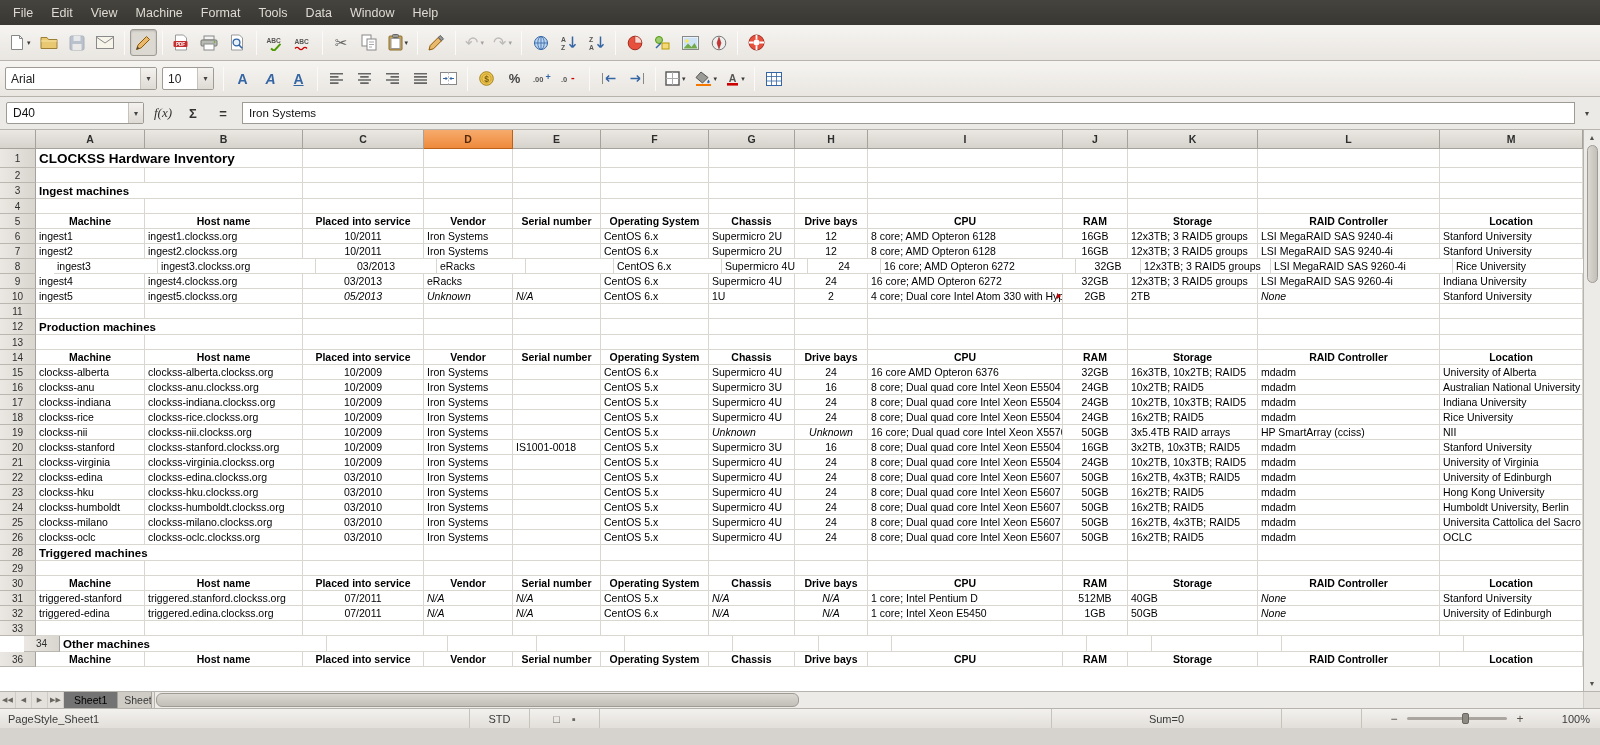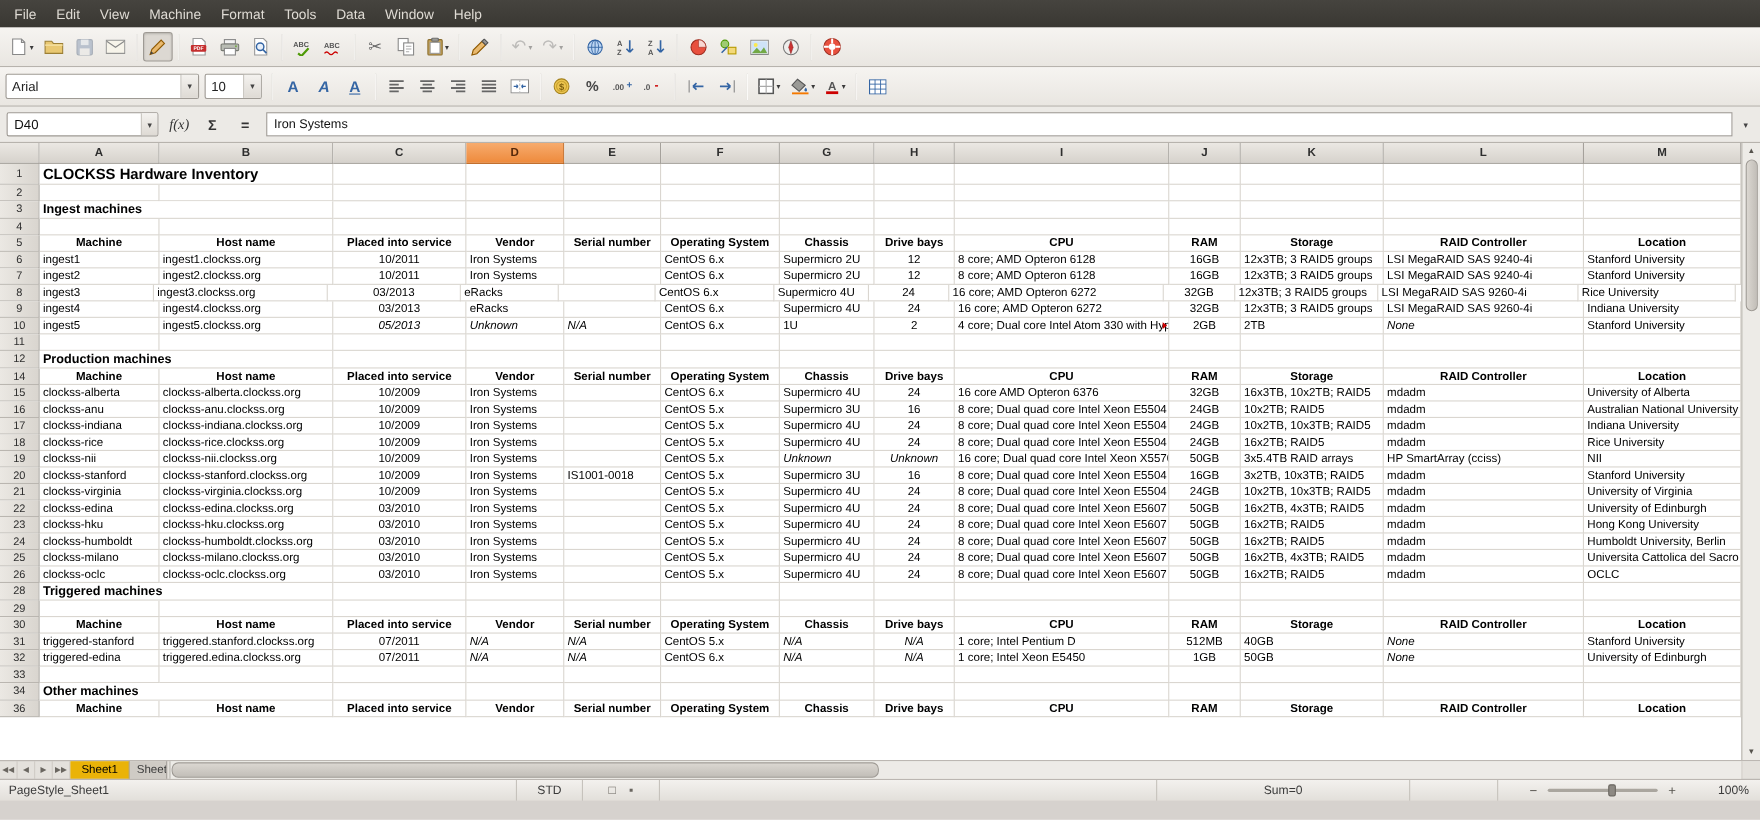--- a/index.html
+++ b/index.html
@@ -22,21 +22,21 @@
   .ic{display:inline-flex;align-items:center;justify-content:center;line-height:1}
   .ug{display:inline-block;line-height:1}
   .dcaret{font-size:7px;color:#3a3a3a;margin-left:2px}
   .tsep{width:1px;height:24px;background:#c3bfb9;border-right:1px solid #fbfaf8;margin:0 4px;flex:none}
 
   .combo{height:23px;background:#fff;border:1px solid #9e9a94;border-radius:2px;
     display:flex;align-items:center;justify-content:space-between;font-size:12px;color:#222;
     padding-left:5px;margin-right:4px}
   .combo .cbar{width:16px;height:100%;border-left:1px solid #c6c2bc;display:flex;align-items:center;
     justify-content:center;font-size:8px;color:#444;background:linear-gradient(#f4f2ef,#dedad4)}
-  .combo.fontname{width:176px}
+  .combo.fontname{width:152px}
   .combo.fontsize{width:52px}
   .btnrow{display:flex;align-items:center;gap:1px}
 
   
   .formulabar{height:33px;flex:none;background:#eceae6;border-bottom:1px solid #b7b3ad;
     display:flex;align-items:center;padding:0 6px;gap:5px}
   .namebox{width:138px;height:22px;background:#fff;border:1px solid #9e9a94;border-radius:2px;
     display:flex;align-items:center;justify-content:space-between;font-size:12px;padding-left:6px;color:#111}
   .namebox .cbar{width:15px;height:100%;border-left:1px solid #c6c2bc;display:flex;align-items:center;
     justify-content:center;font-size:8px;color:#444;background:linear-gradient(#f4f2ef,#dedad4)}
@@ -81,21 +81,21 @@
   .vspacer{flex:1}
 
   
   .sheetbar{height:17px;flex:none;background:#e4e1dc;border-top:1px solid #b7b3ad;
     display:flex;align-items:stretch;font-size:10.5px;color:#222}
   .tabnavbtn{width:16px;display:flex;align-items:center;justify-content:center;font-size:7px;
     color:#6a6660;border-right:1px solid #cfcbc5}
   .tabs{display:flex;align-items:stretch}
   .sheettab{padding:0 10px;display:flex;align-items:center;border-right:1px solid #a5a19b;
     background:#cfcbc5;color:#3a3a3a}
-  .sheettab.active{background:#eab308;color:#000}
+  .sheettab.active{background:#737373;color:#000}
   .sheettab.clipped{max-width:34px;overflow:hidden;padding:0 2px 0 6px}
   .hscroll{flex:1;position:relative;background:#edebe7;border-left:1px solid #b7b3ad;margin-left:2px}
   .hthumb{position:absolute;left:1px;top:1px;bottom:1px;width:45%;
     background:linear-gradient(#dbd7d1,#c2beb8);border:1px solid #9e9a94;border-radius:6px}
   .scrollcorner{width:17px;flex:none;background:#e4e1dc;border-left:1px solid #cfcbc5}
 
   
   .statusbar{height:20px;flex:none;background:linear-gradient(#f3f1ee,#e2dfda);
     border-top:1px solid #b7b3ad;display:flex;align-items:stretch;font-size:11px;color:#3a3a3a}
   .spane{display:flex;align-items:center;padding:0 8px;border-right:1px solid #c6c2bc}
@@ -645,21 +645,21 @@
             <div class="cell" data-name="cell-G7" style="width: 86px; justify-content: flex-start;">Supermicro 2U</div>
             <div class="cell" data-name="cell-H7" style="width: 73px; justify-content: center;">12</div>
             <div class="cell" data-name="cell-I7" style="width: 195px; justify-content: flex-start;">8 core; AMD Opteron 6128</div>
             <div class="cell" data-name="cell-J7" style="width: 65px; justify-content: center;">16GB</div>
             <div class="cell" data-name="cell-K7" style="width: 130px; justify-content: flex-start;">12x3TB; 3 RAID5 groups</div>
             <div class="cell" data-name="cell-L7" style="width: 182px; justify-content: flex-start;">LSI MegaRAID SAS 9240-4i</div>
             <div class="cell" data-name="cell-M7" style="width: 143px; justify-content: flex-start;">Stanford University</div>
           </div>
           <div class="grow" data-name="row-8" style="height: 15px;">
             <div class="rowh" data-name="row-header-8">8</div>
-            <div class="cell" data-name="cell-A8" style="width: 104px; justify-content: flex-start;">ingest3</div>
+            <div class="cell" data-name="cell-A8" style="width: 104px; justify-content: flex-start; margin-left: 18px;">ingest3</div>
             <div class="cell" data-name="cell-B8" style="width: 158px; justify-content: flex-start;">ingest3.clockss.org</div>
             <div class="cell" data-name="cell-C8" style="width: 121px; justify-content: center;">03/2013</div>
             <div class="cell" data-name="cell-D8" style="width: 89px; justify-content: flex-start;">eRacks</div>
             <div class="cell" data-name="cell-E8" style="width: 88px; justify-content: flex-start;"></div>
             <div class="cell" data-name="cell-F8" style="width: 108px; justify-content: flex-start;">CentOS 6.x</div>
             <div class="cell" data-name="cell-G8" style="width: 86px; justify-content: flex-start;">Supermicro 4U</div>
             <div class="cell" data-name="cell-H8" style="width: 73px; justify-content: center;">24</div>
             <div class="cell" data-name="cell-I8" style="width: 195px; justify-content: flex-start;">16 core; AMD Opteron 6272</div>
             <div class="cell" data-name="cell-J8" style="width: 65px; justify-content: center;">32GB</div>
             <div class="cell" data-name="cell-K8" style="width: 130px; justify-content: flex-start;">12x3TB; 3 RAID5 groups</div>
@@ -722,20 +722,36 @@
             <div class="cell" data-name="cell-E12" style="width: 88px; justify-content: flex-start;"></div>
             <div class="cell" data-name="cell-F12" style="width: 108px; justify-content: flex-start;"></div>
             <div class="cell" data-name="cell-G12" style="width: 86px; justify-content: flex-start;"></div>
             <div class="cell" data-name="cell-H12" style="width: 73px; justify-content: center;"></div>
             <div class="cell" data-name="cell-I12" style="width: 195px; justify-content: flex-start;"></div>
             <div class="cell" data-name="cell-J12" style="width: 65px; justify-content: center;"></div>
             <div class="cell" data-name="cell-K12" style="width: 130px; justify-content: flex-start;"></div>
             <div class="cell" data-name="cell-L12" style="width: 182px; justify-content: flex-start;"></div>
             <div class="cell" data-name="cell-M12" style="width: 143px; justify-content: flex-start;"></div>
           </div>
+          <div class="grow" data-name="row-13" style="height: 15px;">
+            <div class="rowh" data-name="row-header-13">13</div>
+            <div class="cell" data-name="cell-A13" style="width: 109px; justify-content: flex-start;"></div>
+            <div class="cell" data-name="cell-B13" style="width: 158px; justify-content: flex-start;"></div>
+            <div class="cell" data-name="cell-C13" style="width: 121px; justify-content: center;"></div>
+            <div class="cell" data-name="cell-D13" style="width: 89px; justify-content: flex-start;"></div>
+            <div class="cell" data-name="cell-E13" style="width: 88px; justify-content: flex-start;"></div>
+            <div class="cell" data-name="cell-F13" style="width: 108px; justify-content: flex-start;"></div>
+            <div class="cell" data-name="cell-G13" style="width: 86px; justify-content: flex-start;"></div>
+            <div class="cell" data-name="cell-H13" style="width: 73px; justify-content: center;"></div>
+            <div class="cell" data-name="cell-I13" style="width: 195px; justify-content: flex-start;"></div>
+            <div class="cell" data-name="cell-J13" style="width: 65px; justify-content: center;"></div>
+            <div class="cell" data-name="cell-K13" style="width: 130px; justify-content: flex-start;"></div>
+            <div class="cell" data-name="cell-L13" style="width: 182px; justify-content: flex-start;"></div>
+            <div class="cell" data-name="cell-M13" style="width: 143px; justify-content: flex-start;"></div>
+          </div>
           <div class="grow" data-name="row-14" style="height: 15px;">
             <div class="rowh" data-name="row-header-14">14</div>
             <div class="cell hb" data-name="cell-A14" style="width: 109px; justify-content: center;">Machine</div>
             <div class="cell hb" data-name="cell-B14" style="width: 158px; justify-content: center;">Host name</div>
             <div class="cell hb" data-name="cell-C14" style="width: 121px; justify-content: center;">Placed into service</div>
             <div class="cell hb" data-name="cell-D14" style="width: 89px; justify-content: center;">Vendor</div>
             <div class="cell hb" data-name="cell-E14" style="width: 88px; justify-content: center;">Serial number</div>
             <div class="cell hb" data-name="cell-F14" style="width: 108px; justify-content: center;">Operating System</div>
             <div class="cell hb" data-name="cell-G14" style="width: 86px; justify-content: center;">Chassis</div>
             <div class="cell hb" data-name="cell-H14" style="width: 73px; justify-content: center;">Drive bays</div>
@@ -1025,21 +1041,21 @@
             <div class="cell" data-name="cell-E33" style="width: 88px; justify-content: flex-start;"></div>
             <div class="cell" data-name="cell-F33" style="width: 108px; justify-content: flex-start;"></div>
             <div class="cell" data-name="cell-G33" style="width: 86px; justify-content: flex-start;"></div>
             <div class="cell" data-name="cell-H33" style="width: 73px; justify-content: center;"></div>
             <div class="cell" data-name="cell-I33" style="width: 195px; justify-content: flex-start;"></div>
             <div class="cell" data-name="cell-J33" style="width: 65px; justify-content: center;"></div>
             <div class="cell" data-name="cell-K33" style="width: 130px; justify-content: flex-start;"></div>
             <div class="cell" data-name="cell-L33" style="width: 182px; justify-content: flex-start;"></div>
             <div class="cell" data-name="cell-M33" style="width: 143px; justify-content: flex-start;"></div>
           </div>
-          <div class="grow" data-name="row-34" style="height: 16px;">
+          <div class="grow" data-name="row-34" style="height: 16px; padding-left: 24px;">
             <div class="rowh" data-name="row-header-34">34</div>
             <div class="cell sectioncell" data-name="cell-A34" style="width: 267px;">Other machines</div>
             <div class="cell" data-name="cell-C34" style="width: 121px; justify-content: center;"></div>
             <div class="cell" data-name="cell-D34" style="width: 89px; justify-content: flex-start;"></div>
             <div class="cell" data-name="cell-E34" style="width: 88px; justify-content: flex-start;"></div>
             <div class="cell" data-name="cell-F34" style="width: 108px; justify-content: flex-start;"></div>
             <div class="cell" data-name="cell-G34" style="width: 86px; justify-content: flex-start;"></div>
             <div class="cell" data-name="cell-H34" style="width: 73px; justify-content: center;"></div>
             <div class="cell" data-name="cell-I34" style="width: 195px; justify-content: flex-start;"></div>
             <div class="cell" data-name="cell-J34" style="width: 65px; justify-content: center;"></div>

